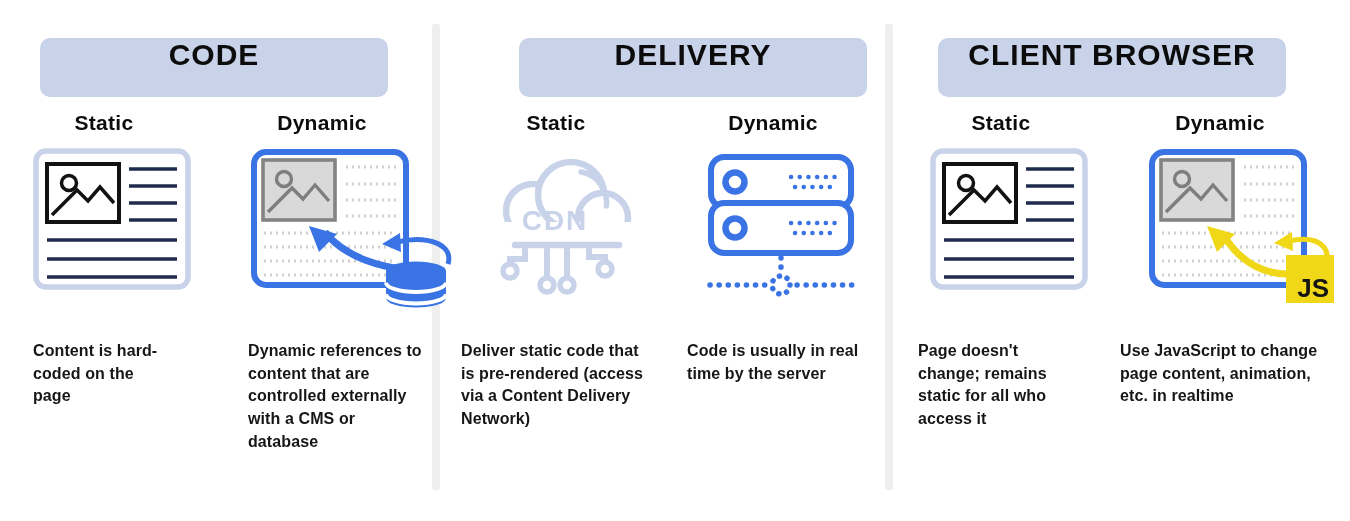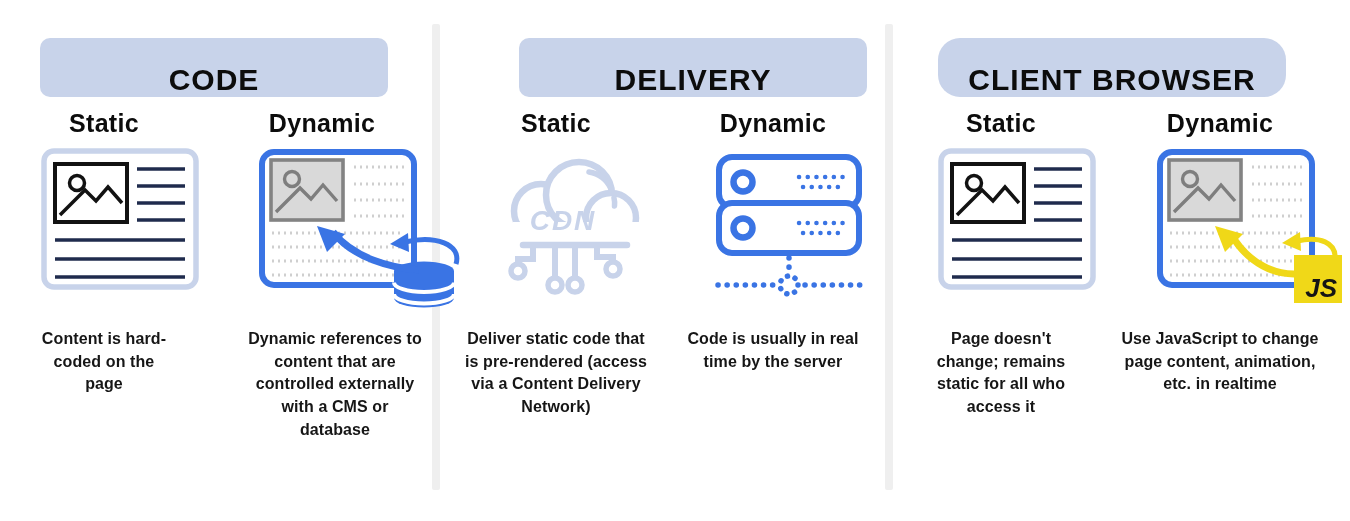--- a/index.html
+++ b/index.html
@@ -23,38 +23,38 @@
     overflow:hidden;
   }
   .divider{
     position:absolute;top:24px;height:466px;width:8px;
     background:var(--divider);border-radius:2px;
   }
   .section{position:absolute;top:0;height:521px;}
   .header-bar{
     position:absolute;top:38px;height:59px;width:348px;
     background:var(--periwinkle);border-radius:10px;
-    display:flex;align-items:flex-end;justify-content:center;
+    display:flex;align-items:flex-start;justify-content:center;
   }
   .header-bar span{
     font-size:30px;font-weight:800;letter-spacing:1px;color:#0c0c0c;
   }
   .subcol{position:absolute;top:108px;width:200px;height:400px;}
   .subcol .sub-label{
     display:block;text-align:center;
-    font-size:25px;font-weight:800;color:#0c0c0c;letter-spacing:.3px;
+    font-size:21px;font-weight:800;color:#0c0c0c;letter-spacing:.3px;
     height:34px;line-height:30px;
   }
-  .icon-wrap{position:absolute;top:40px;left:16px;width:200px;height:185px;overflow:visible;font-style:italic;}
+  .icon-wrap{position:absolute;top:40px;left:8px;width:200px;height:185px;overflow:visible;}
   .icon-wrap svg{position:absolute;top:0;left:21px;overflow:visible;}
   .icon-wrap svg.cdn{left:25px;}
   .icon-wrap svg.server{left:27px;top:6px;}
   .caption{
-    position:absolute;top:220px;left:0;right:0;
-    text-align:center;margin:0 auto;
+    position:absolute;top:232px;left:0;right:0;
+    text-align:left;margin:0 auto;
     font-size:16px;font-weight:600;line-height:1.42;
     color:#161616;letter-spacing:.1px;
   }
 </style>
 </head>
 <body>
 
 <div class="canvas">
 
   <div class="divider" style="left:432px;"></div>
@@ -187,21 +187,21 @@
             <line x1="2" y1="131" x2="57" y2="131" stroke-dasharray="0.1 9"></line>
             <line x1="89" y1="131" x2="144" y2="131" stroke-dasharray="0.1 9"></line>
           </g>
         </svg>
       </div>
       <p class="caption" style="max-width:172px;">Code is usually in real time by the server</p>
     </div>
   </div>
 
   <div class="section" style="left:893px;width:457px;">
-    <div class="header-bar" style="left:45px;border-radius:22px;">
+    <div class="header-bar" style="left:45px;">
       <span>CLIENT BROWSER</span>
     </div>
 
     <div class="subcol" style="left:8px;">
       <span class="sub-label">Static</span>
       <div class="icon-wrap">
         <svg width="158" height="142" viewBox="0 0 158 142">
           <rect x="3" y="3" width="152" height="136" rx="10" fill="#fff" stroke="#C8D3EA" stroke-width="5.5"></rect>
           <rect x="14" y="16" width="72" height="58" fill="#fff" stroke="#121212" stroke-width="4"></rect>
           <circle cx="36" cy="35" r="7.5" fill="none" stroke="#121212" stroke-width="3.5"></circle>

